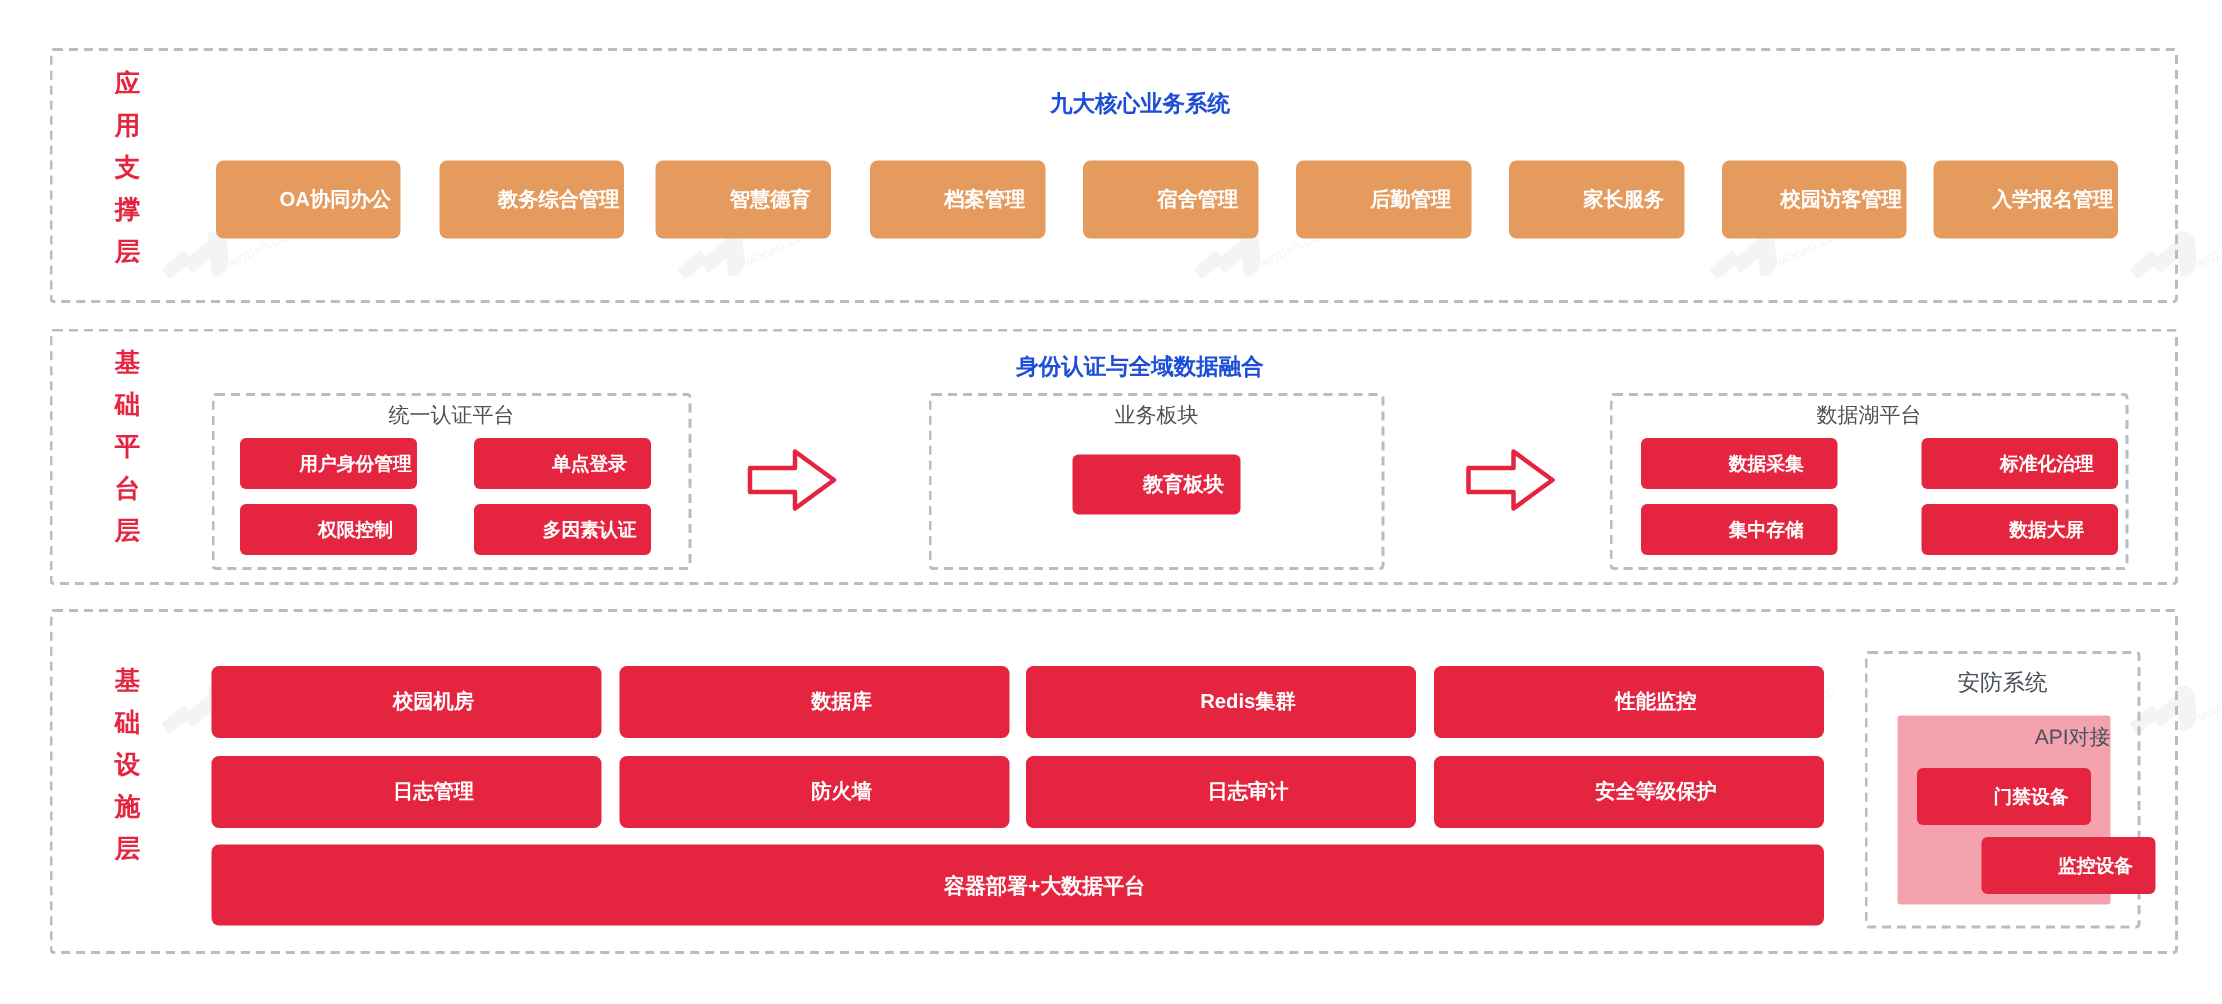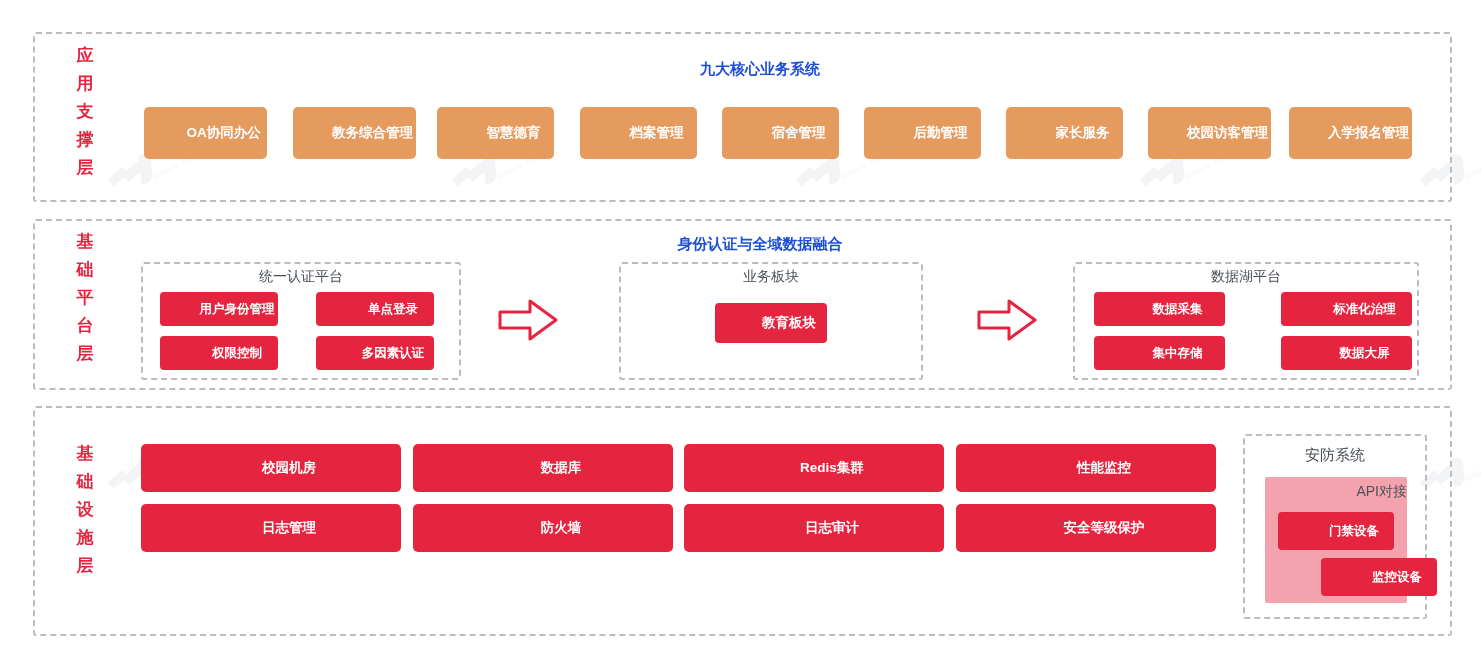--- a/index.html
+++ b/index.html
@@ -221,20 +221,21 @@
   <div class="chip red" style="left:141px;top:444px;width:260px;height:48px;">校园机房</div>
   <div class="chip red" style="left:413px;top:444px;width:260px;height:48px;">数据库</div>
   <div class="chip red" style="left:684px;top:444px;width:260px;height:48px;">Redis集群</div>
   <div class="chip red" style="left:956px;top:444px;width:260px;height:48px;">性能监控</div>
 
   <div class="chip red" style="left:141px;top:504px;width:260px;height:48px;">日志管理</div>
   <div class="chip red" style="left:413px;top:504px;width:260px;height:48px;">防火墙</div>
   <div class="chip red" style="left:684px;top:504px;width:260px;height:48px;">日志审计</div>
   <div class="chip red" style="left:956px;top:504px;width:260px;height:48px;">安全等级保护</div>
 
+  <div class="chip red-wide" style="left:141px;top:563px;width:1075px;height:54px;">容器部署+大数据平台</div>
 
   <div class="subpanel" style="left:1243px;top:434px;width:184px;height:185px;"></div>
   <div class="subpanel-title" style="left:1243px;top:446px;width:184px;font-size:15px;">安防系统</div>
 
   <div class="pink-box" style="left:1265px;top:477px;width:142px;height:126px;"></div>
   <div class="pink-title" style="left:1265px;top:483px;width:142px;text-align:right;">API对接</div>
   <div class="chip red-sm" style="left:1278px;top:512px;width:116px;height:38px;">门禁设备</div>
   <div class="chip red-sm" style="left:1278px;top:558px;width:116px;height:38px;margin-left:43px;">监控设备</div>
 
 </div>

